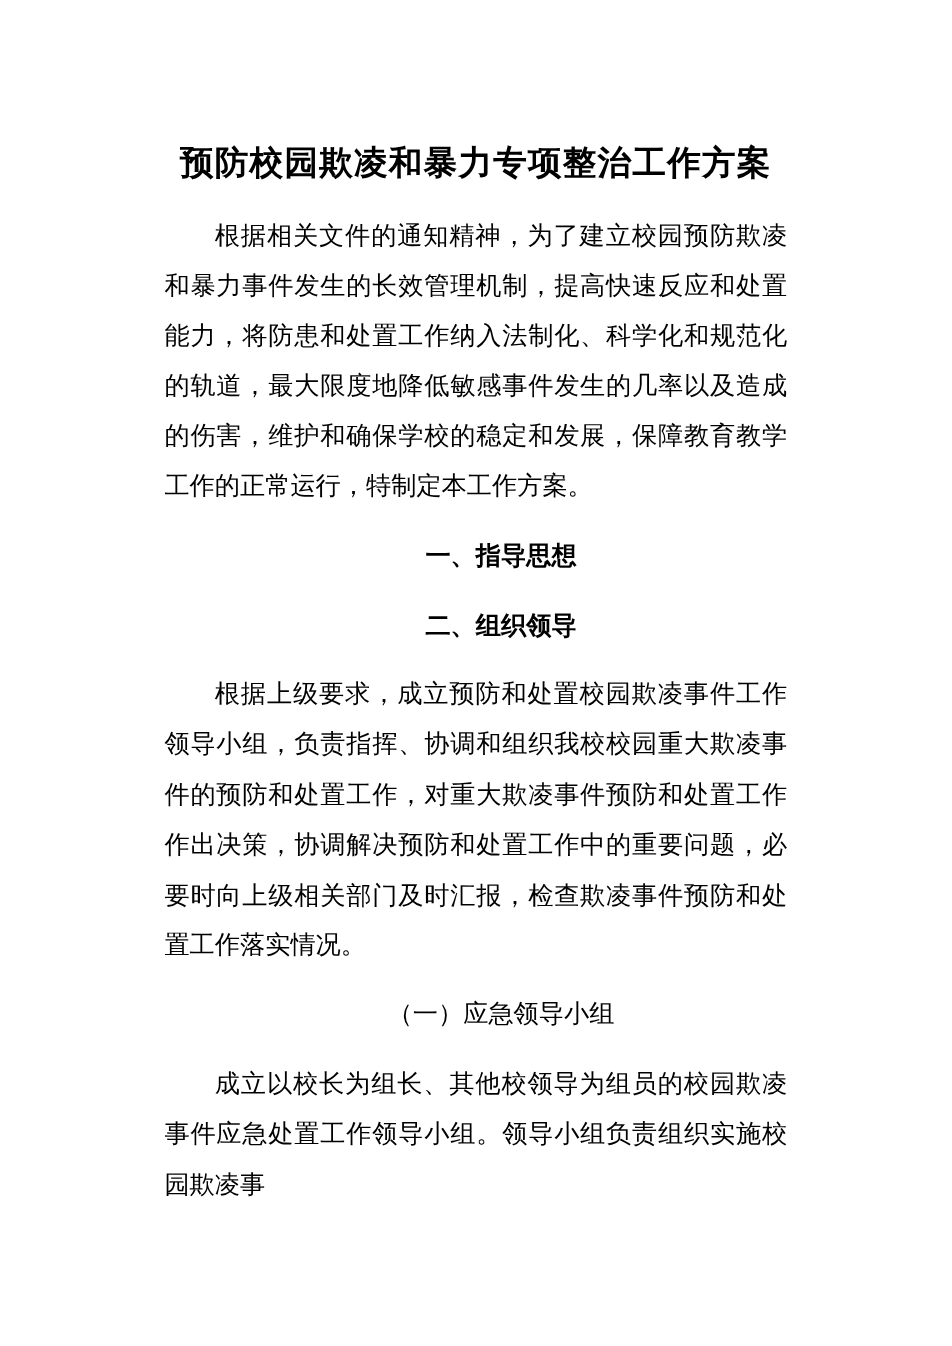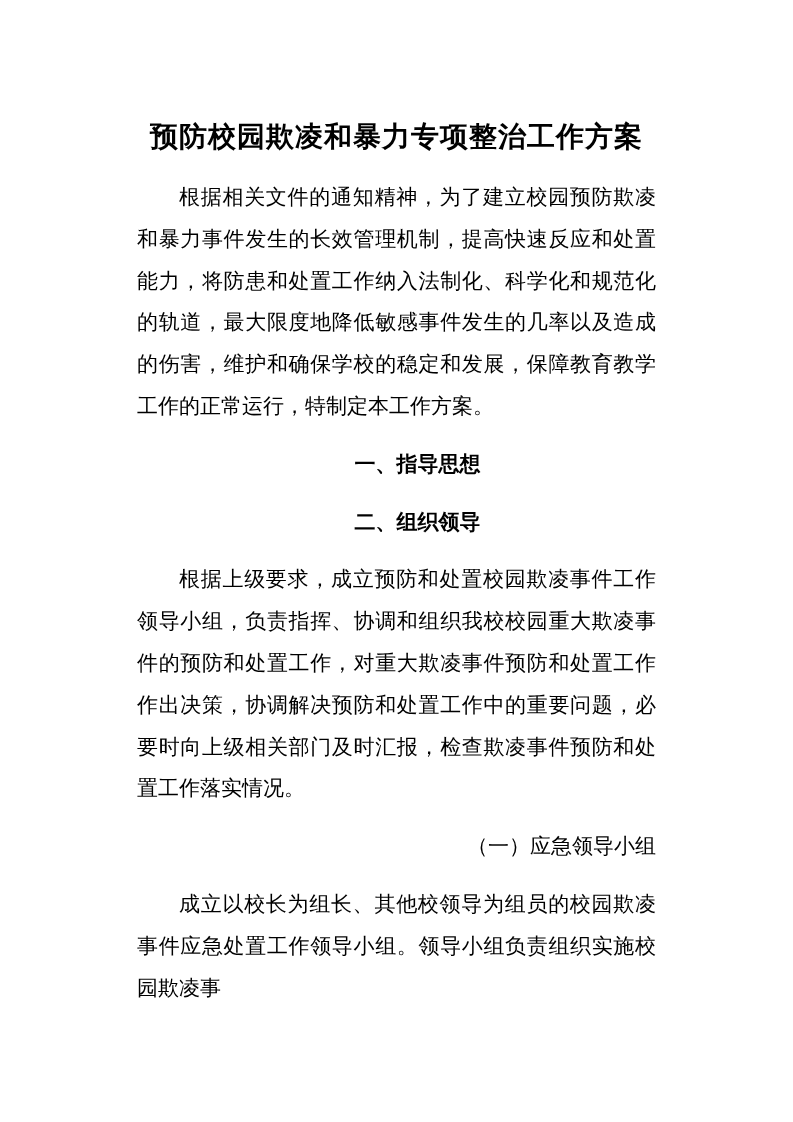--- a/index.html
+++ b/index.html
@@ -6,21 +6,21 @@
     margin: 0;
     padding: 0;
     background: #ffffff;
   }
   .page {
     position: relative;
     width: 793px;
     height: 1122px;
     background: #ffffff;
     color: #000000;
-    font-family: Liberation Sans, sans-serif;
+    font-family: Liberation Serif, serif;
     overflow: hidden;
   }
   .content {
     position: absolute;
     left: 121px;
     top: 114px;
     width: 551px;
   }
   .doc-title {
     margin: 0 0 6px 0;
@@ -37,21 +37,21 @@
     text-align: justify;
     text-indent: 2em;
     word-break: break-all;
   }
   .doc-body p.heading {
     font-weight: 700;
     text-align: center;
   }
   .doc-body p.subheading {
     font-weight: 400;
-    text-align: right;
+    text-align: center;
   }
 </style>
 </head>
 <body>
 
 <div class="page">
   <div class="content">
     <h1 class="doc-title">预防校园欺凌和暴力专项整治工作方案</h1>
     <div class="doc-body" id="doc-body">
         <p class="body">根据相关文件的通知精神，为了建立校园预防欺凌和暴力事件发生的长效管理机制，提高快速反应和处置能力，将防患和处置工作纳入法制化、科学化和规范化的轨道，最大限度地降低敏感事件发生的几率以及造成的伤害，维护和确保学校的稳定和发展，保障教育教学工作的正常运行，特制定本工作方案。</p>

